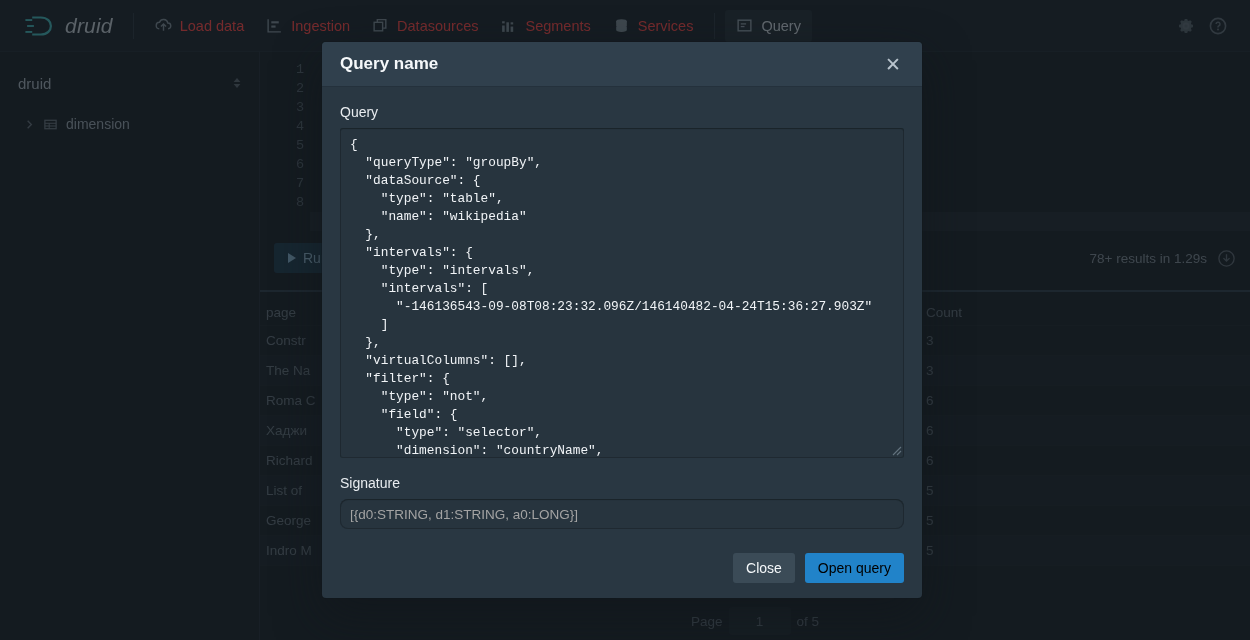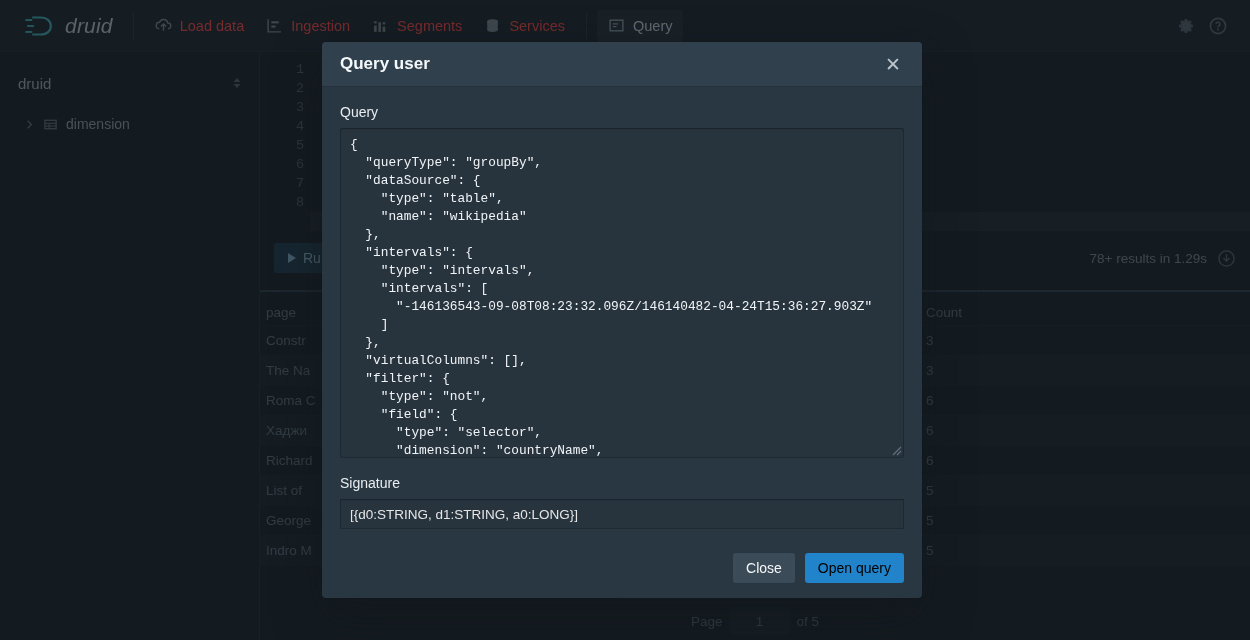--- a/index.html
+++ b/index.html
@@ -193,23 +193,23 @@
     white-space: pre; overflow: hidden;
     position: relative;
   }
   .resize-grip {
     position: absolute; right: 2px; bottom: 2px;
     width: 12px; height: 12px; opacity: .5;
   }
   .sig-label { color: #e9edf0; font-size: 14px; margin: 17px 0 8px 0; }
   .sig-input {
     width: 564px; height: 30px;
-    background: #27343e; border-radius: 1px; border: none;
+    background: #27343e; border-radius: 8px; border: none;
     box-shadow: inset 0 0 0 1px rgba(16,22,26,.35), inset 0 1px 1px rgba(16,22,26,.3);
-    color: #e5e5e5; font-size: 13.5px; padding: 0 10px;
+    color: #a3a3a3; font-size: 13.5px; padding: 0 10px;
     font-family: "Liberation Sans", sans-serif;
   }
   .modal-foot {
     flex: none; height: 66px;
     display: flex; align-items: center; justify-content: flex-end;
     gap: 10px; padding: 0 18px;
   }
   .btn {
     height: 30px; padding: 0 13px; border-radius: 3px;
     font-size: 14px; cursor: pointer; border: none;
@@ -246,20 +246,27 @@
 
     <div class="nav-item">
       <svg class="nav-ico" viewBox="0 0 16 16">
         <path d="M2 2 V14 H14" fill="none" stroke="#8b99a5" stroke-width="1.3"></path>
         <rect x="5" y="4" width="7" height="2" fill="#8b99a5"></rect>
         <rect x="5" y="8" width="4" height="2" fill="#8b99a5"></rect>
       </svg>
       <span>Ingestion</span>
     </div>
 
+    <div class="nav-item">
+      <svg class="nav-ico" viewBox="0 0 16 16">
+        <rect x="2" y="5" width="8" height="8" fill="none" stroke="#8b99a5" stroke-width="1.3"></rect>
+        <path d="M5 5 V2.5 H13 V10.5 H10.5" fill="none" stroke="#8b99a5" stroke-width="1.3"></path>
+      </svg>
+      <span>Datasources</span>
+    </div>
 
     <div class="nav-item">
       <svg class="nav-ico" viewBox="0 0 16 16">
         <rect x="2" y="8" width="2.4" height="6" fill="#8b99a5"></rect>
         <rect x="6" y="5" width="2.4" height="9" fill="#8b99a5"></rect>
         <rect x="10" y="9" width="2.4" height="5" fill="#8b99a5"></rect>
         <rect x="2" y="4" width="2.4" height="2" fill="#8b99a5"></rect>
         <rect x="10" y="5" width="2.4" height="2" fill="#8b99a5"></rect>
       </svg>
       <span>Segments</span>
@@ -418,21 +425,21 @@
         </svg>
       </div>
       <div class="pg-btn pg-next">Next</div>
     </div>
   </div>
 
   <div class="overlay"></div>
 
   <div class="modal">
     <div class="modal-head">
-      <div class="modal-title">Query user</div>
+      <div class="modal-title">Query name</div>
       <div class="close-x">✕</div>
     </div>
 
     <div class="modal-body">
       <div class="field-label">Query</div>
       <div class="code-area">{
   "queryType": "groupBy",
   "dataSource": {
     "type": "table",
     "name": "wikipedia"

